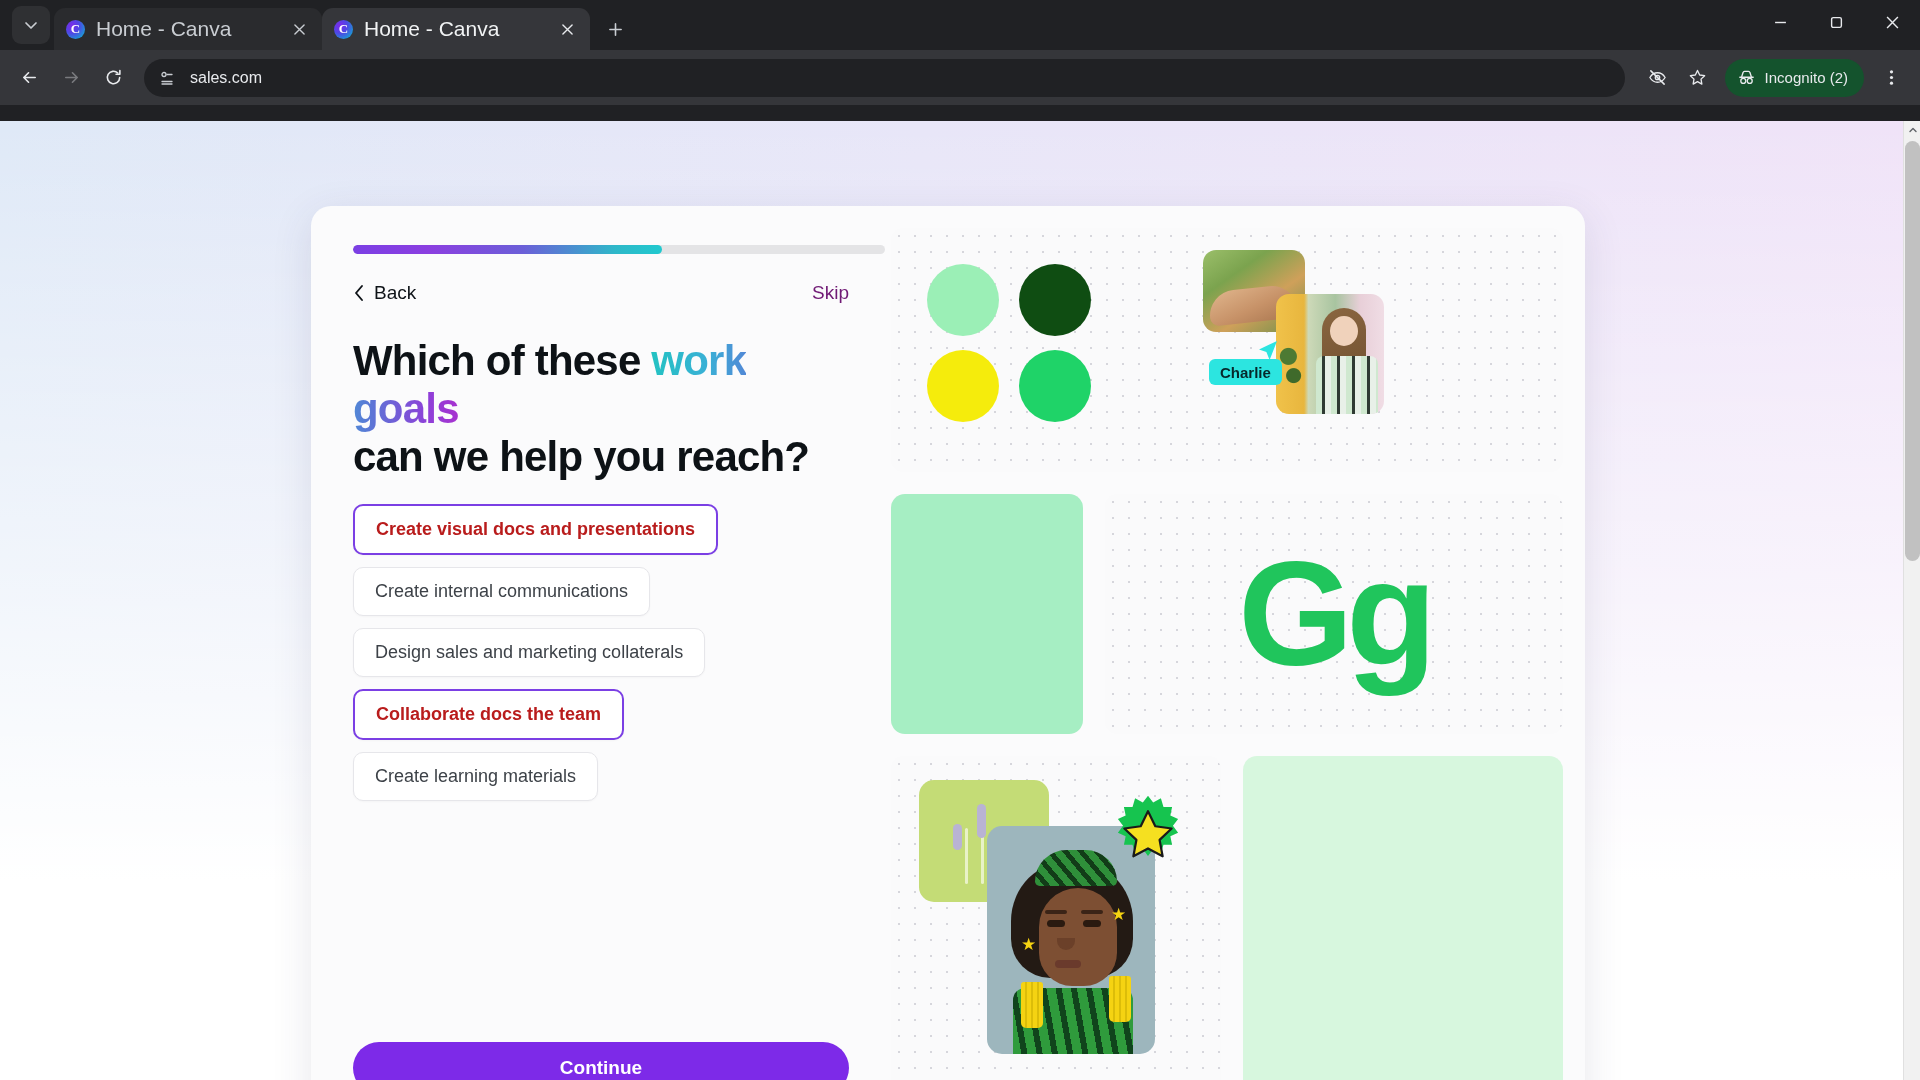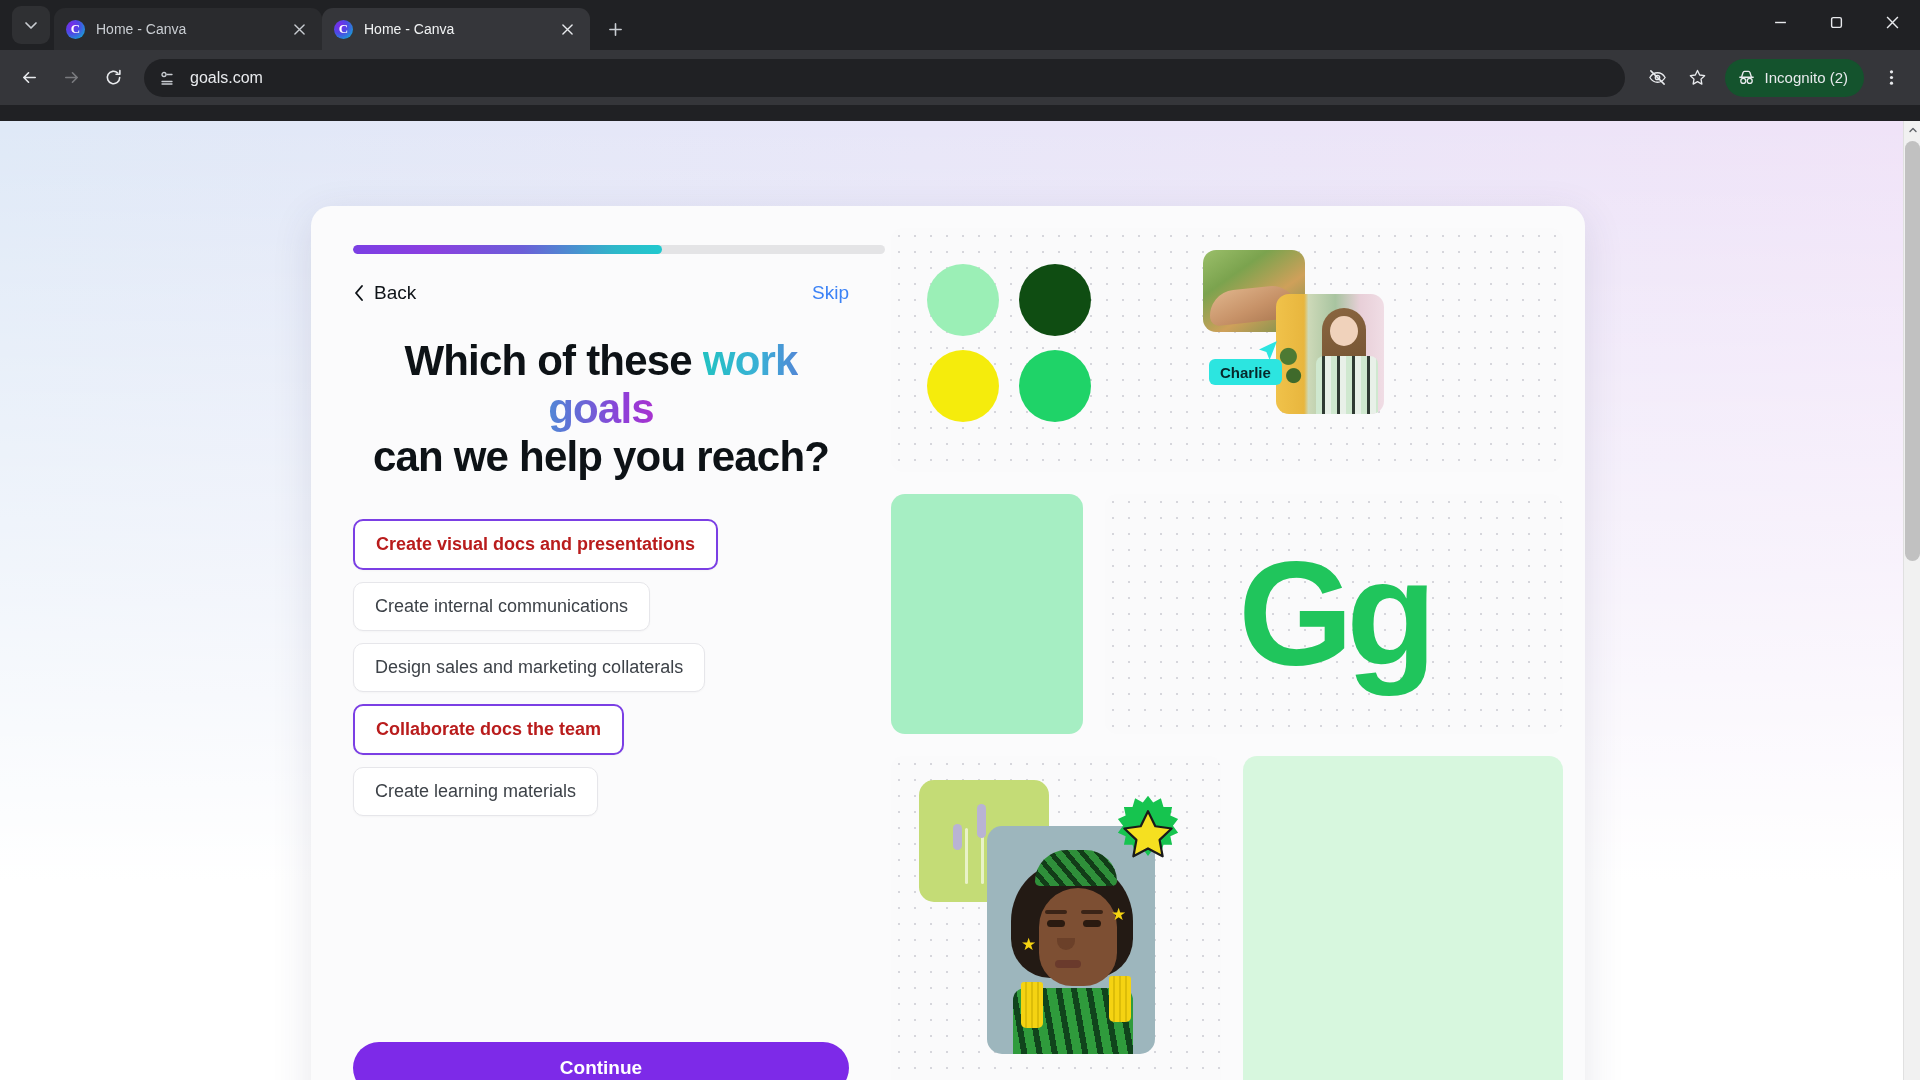--- a/index.html
+++ b/index.html
@@ -28,21 +28,21 @@
     font-size:15px; color:#c9cdd2;
   }
   .tab.inactive { background:#2a2b2e; color:#c9cdd2; }
   .tab.active { background:#35363a; color:#f1f3f4; }
   .tab-favicon {
     width:19px; height:19px; border-radius:50%; flex:0 0 19px; margin-right:11px;
     background:radial-gradient(circle at 30% 30%, #7d2ae8 0%, #4f46e5 40%, #00c4cc 100%);
     display:flex; align-items:center; justify-content:center;
     font-size:13px; font-weight:bold; color:#fff; font-family:"Liberation Serif", serif;
   }
-  .tab-title { flex:1; white-space:nowrap; overflow:hidden; text-overflow:ellipsis; font-size:14px; }
+  .tab-title { flex:1; white-space:nowrap; overflow:hidden; text-overflow:ellipsis; font-size:21px; }
   .tab-close {
     width:22px; height:22px; border-radius:50%; display:flex;
     align-items:center; justify-content:center; flex:0 0 22px;
   }
   .tab-close svg { width:11px; height:11px; }
   .new-tab {
     width:34px; height:34px; margin:0 0 4px 8px; border-radius:50%;
     display:flex; align-items:center; justify-content:center;
   }
   .new-tab svg { width:15px; height:15px; }
@@ -124,25 +124,25 @@
   .progress-fill {
     height:100%; border-radius:5px;
     background:linear-gradient(to right, #7b3fe4 0%, #8b3fe0 25%, #6b5fd8 55%, #2eb8c9 85%, #21c9cf 100%);
   }
 
   .left-inner { padding:76px 42px 0 42px; flex:1; display:flex; flex-direction:column; }
 
   .pane-top { display:flex; align-items:center; justify-content:space-between; margin-bottom:33px; }
   .back-btn { display:flex; align-items:center; gap:8px; font-size:19px; color:#0e1318; font-weight:500; }
   .back-btn svg { width:13px; height:18px; }
-  .skip-btn { font-size:19px; color:#3b82f6; font-weight:500; }
+  .skip-btn { font-size:19px; color:#701a75; font-weight:500; }
 
   .headline {
     font-size:42px; line-height:1.14; font-weight:700; color:#0d1216;
-    letter-spacing:-0.8px; margin-bottom:38px;text-align:center;
+    letter-spacing:-0.8px; margin-bottom:23px;
   }
   .grad-text {
     background:linear-gradient(to right, #23c2c2 0%, #3ab0d6 28%, #5e72d6 58%, #8f3fd8 85%, #a832cf 100%);
     -webkit-background-clip:text; background-clip:text; color:transparent;
   }
 
   .options { display:flex; flex-direction:column; align-items:flex-start; gap:12px; }
   .option {
     border-radius:10px; padding:13px 21px; font-size:18px; background:#fff;
     border:1.6px solid #e6e6ea; color:#3d4248; white-space:nowrap;
@@ -354,21 +354,21 @@
       </svg>
     </div>
 
     <div class="omnibox">
       <span class="omni-icon">
         <svg viewBox="0 0 16 16">
           <circle cx="5" cy="4.5" r="2" stroke="#c9cdd2" stroke-width="1.3" fill="none"></circle>
           <path d="M8 4.5h5M3 11.5h10M3 14h10" stroke="#c9cdd2" stroke-width="1.3" stroke-linecap="round"></path>
         </svg>
       </span>
-      <span class="omni-url">goals.com</span>
+      <span class="omni-url">sales.com</span>
     </div>
 
     <div class="tb-right">
       <div class="tb-icon">
         <svg viewBox="0 0 20 20">
           <path d="M2 10s3-5 8-5 8 5 8 5-3 5-8 5-8-5-8-5z" stroke="#e8eaed" stroke-width="1.4" fill="none"></path>
           <circle cx="10" cy="10" r="2.3" stroke="#e8eaed" stroke-width="1.4" fill="none"></circle>
           <path d="M3 3l14 14" stroke="#e8eaed" stroke-width="1.6" stroke-linecap="round"></path>
         </svg>
       </div>

